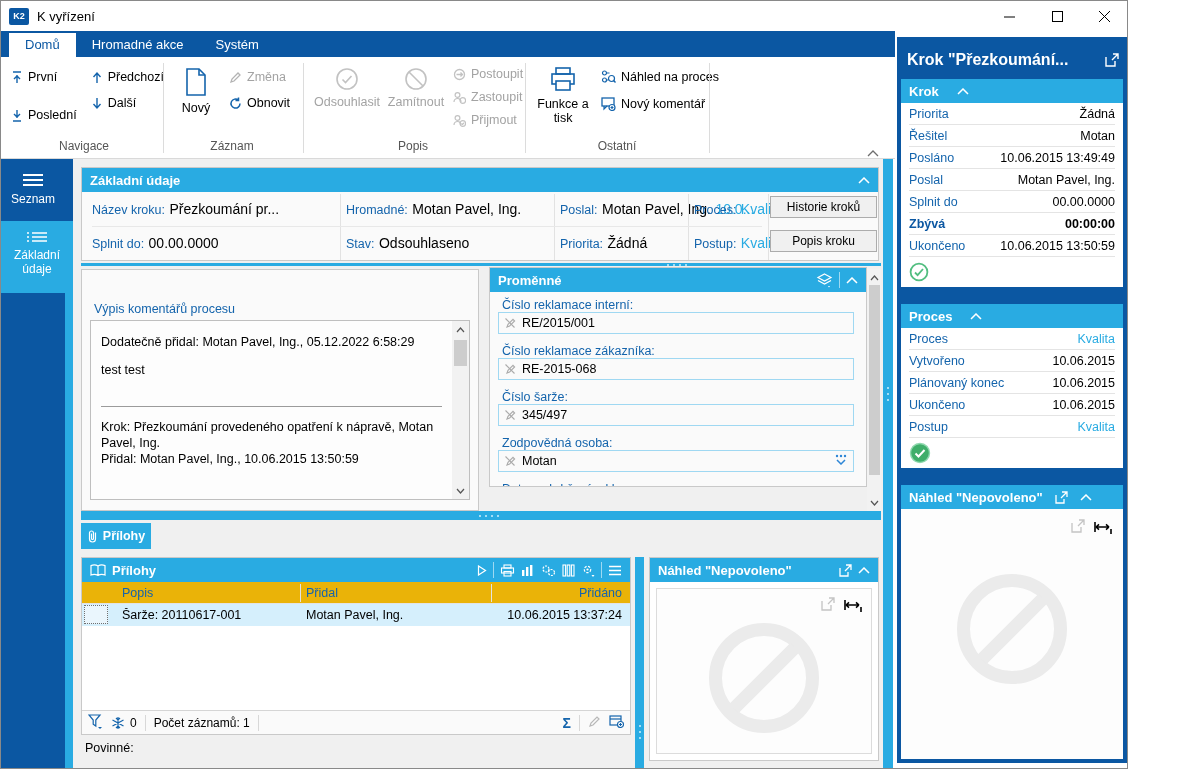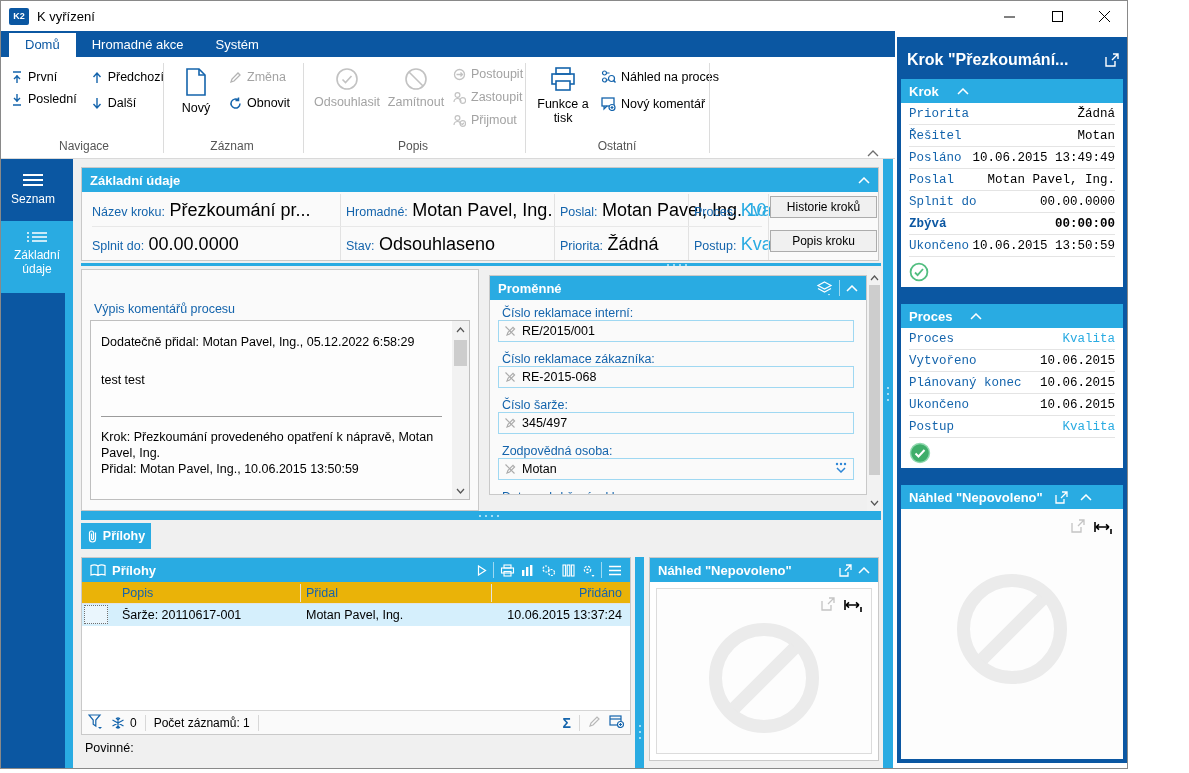--- a/index.html
+++ b/index.html
@@ -41,21 +41,21 @@
   .sb-item.active { background:#29ABE2; width:72px; }
 
   
   .main { position:absolute; left:72px; top:158px; width:810px; bottom:0; background:#F0F0F0; }
   .panel { position:absolute; background:#FAFAFA; border:1px solid #C9C9C9; }
   .phdr { position:absolute; left:0; top:0; right:0; height:24px; background:#29ABE2; color:#fff;
           font-size:13px; font-weight:bold; display:flex; align-items:center; padding:0 8px; gap:6px; }
   .phdr .sp { flex:1; }
   .phdr .vdiv { width:1px; height:16px; background:rgba(255,255,255,.55); }
   .lbl { color:#1464AC; font-size:12.5px; }
-  .val { color:#000; font-size:18px; }
+  .val { color:#000; font-size:14px; }
   .link { color:#29ABE2; }
   .gbtn { position:absolute; width:107px; height:22px; background:#F0F0F0; border:1px solid #ACACAC;
           font-size:12px; display:flex; align-items:center; justify-content:center; }
 
   
   .split { position:absolute; background:#29ABE2; }
   .dot { width:2px; height:2px; background:#CDEFFD; border-radius:50%; }
   .dots-h { display:flex; gap:4px; position:absolute; }
   .dots-v { display:flex; flex-direction:column; gap:4px; position:absolute; }
 
@@ -81,21 +81,21 @@
   .rp { position:absolute; left:896px; top:36px; width:230px; height:726px; background:#0B57A2;
         border:4px solid #0B57A2; display:flex; flex-direction:column; }
   .rp-title { height:38px; color:#fff; font-size:16px; font-weight:600; display:flex; align-items:center;
               padding:0 4px 0 6px; gap:6px; flex:none; }
   .rp-title .tt { flex:1; white-space:nowrap; overflow:hidden; }
   .rp-sec { background:#fff; margin-bottom:17px; flex:none; }
   .rp-sec.grow { flex:1; margin-bottom:0; }
   .rp-shdr { height:24px; background:#29ABE2; color:#fff; font-size:13px; font-weight:bold;
              display:flex; align-items:center; padding:0 8px; gap:6px; }
   .rp-row { height:22px; margin:0 8px; border-bottom:1px solid #E4E4E4; display:flex; align-items:center;
-            justify-content:space-between; font-size:12.5px; white-space:nowrap;font-family:Liberation Mono, monospace; }
+            justify-content:space-between; font-size:12.5px; white-space:nowrap; }
   .rp-row .l { color:#1464AC; }
   .rp-row.bold .l { font-weight:bold; color:#0B57A2; }
   .rp-row.bold .v { font-weight:bold; }
   .rp-ic { height:30px; display:flex; align-items:center; padding-left:8px; }
 
   .noicon { border-radius:50%; border-style:solid; border-color:#EBEBEB; position:absolute; }
   .noslash { position:absolute; background:#EBEBEB; transform:rotate(45deg); transform-origin:center; }
 </style>
 </head>
 <body>
@@ -125,21 +125,21 @@
 
   <div class="tabstrip">
     <div class="rtab active">Domů</div>
     <div class="rtab">Hromadné akce</div>
     <div class="rtab">Systém</div>
   </div>
 
   <div class="ribbon">
 
     <div style="position:absolute;left:10px;top:10px;display:flex;gap:14px">
-      <div style="display:flex;flex-direction:column;gap:2px">
+      <div style="display:flex;flex-direction:column;gap:18px">
         <div class="rsmall">
           <svg width="12" height="13" class="blue">
                 <path d="M2 1 h8 M6 4 v8 M3 8 l3 -3 l3 3" stroke="#1464AC" stroke-width="1.4" fill="none"></path>
               </svg>
           <span>První</span>
         </div>
         <div class="rsmall">
           <svg width="12" height="13" class="blue">
                 <path d="M2 12 h8 M6 1 v8 M3 5 l3 3 l3 -3" stroke="#1464AC" stroke-width="1.4" fill="none"></path>
               </svg>
@@ -323,21 +323,21 @@
             <span class="dot"></span>
             <span class="dot"></span>
             <span class="dot"></span>
           </div>
     </div>
 
     <div class="panel" style="left:8px;top:110px;width:398px;height:242px">
       <div class="lbl" style="position:absolute;left:12px;top:32px">Výpis komentářů procesu</div>
       <div class="cbox" style="left:8px;top:50px;right:8px;bottom:10px">
         <div class="cbody">
-          <p style="margin-bottom:22px">Dodatečně přidal: Motan Pavel, Ing., 05.12.2022 6:58:29</p>
+          <p style="margin-bottom:12px">Dodatečně přidal: Motan Pavel, Ing., 05.12.2022 6:58:29</p>
           <p style="margin-bottom:28px">test test</p>
           <div style="height:1px;background:#9B9B9B;margin:0 0 12px 0"></div>
           <p>Krok: Přezkoumání provedeného opatření k nápravě, Motan Pavel, Ing.</p>
           <p>Přidal: Motan Pavel, Ing., 10.06.2015 13:50:59</p>
         </div>
         <div class="vscroll">
           <div class="varrow" style="top:0">
                 <svg width="9" height="6">
                   <polyline points="1,5 4.5,1 8,5" fill="none" stroke="#555" stroke-width="1.2"></polyline>
                 </svg>
@@ -345,21 +345,21 @@
           <div class="vthumb" style="top:19px;height:26px"></div>
           <div class="varrow" style="bottom:0">
                 <svg width="9" height="6">
                   <polyline points="1,1 4.5,5 8,1" fill="none" stroke="#555" stroke-width="1.2"></polyline>
                 </svg>
               </div>
         </div>
       </div>
     </div>
 
-    <div class="panel" style="left:416px;top:116px;width:378px;height:220px;overflow:hidden">
+    <div class="panel" style="left:416px;top:108px;width:378px;height:220px;overflow:hidden">
       <div class="phdr">
         <span>Proměnné</span>
         <span class="sp"></span>
         <svg width="17" height="15">
               <path d="M8.5 1 L15 4.5 L8.5 8 L2 4.5 Z" fill="none" stroke="#fff" stroke-width="1.2"></path>
               <path d="M2 7.5 L8.5 11 L15 7.5" fill="none" stroke="#fff" stroke-width="1.2"></path>
               <path d="M12 13 l2 0 l-1 1.6 z" fill="#fff"></path>
             </svg>
         <span class="vdiv"></span>
         <svg width="12" height="7">

